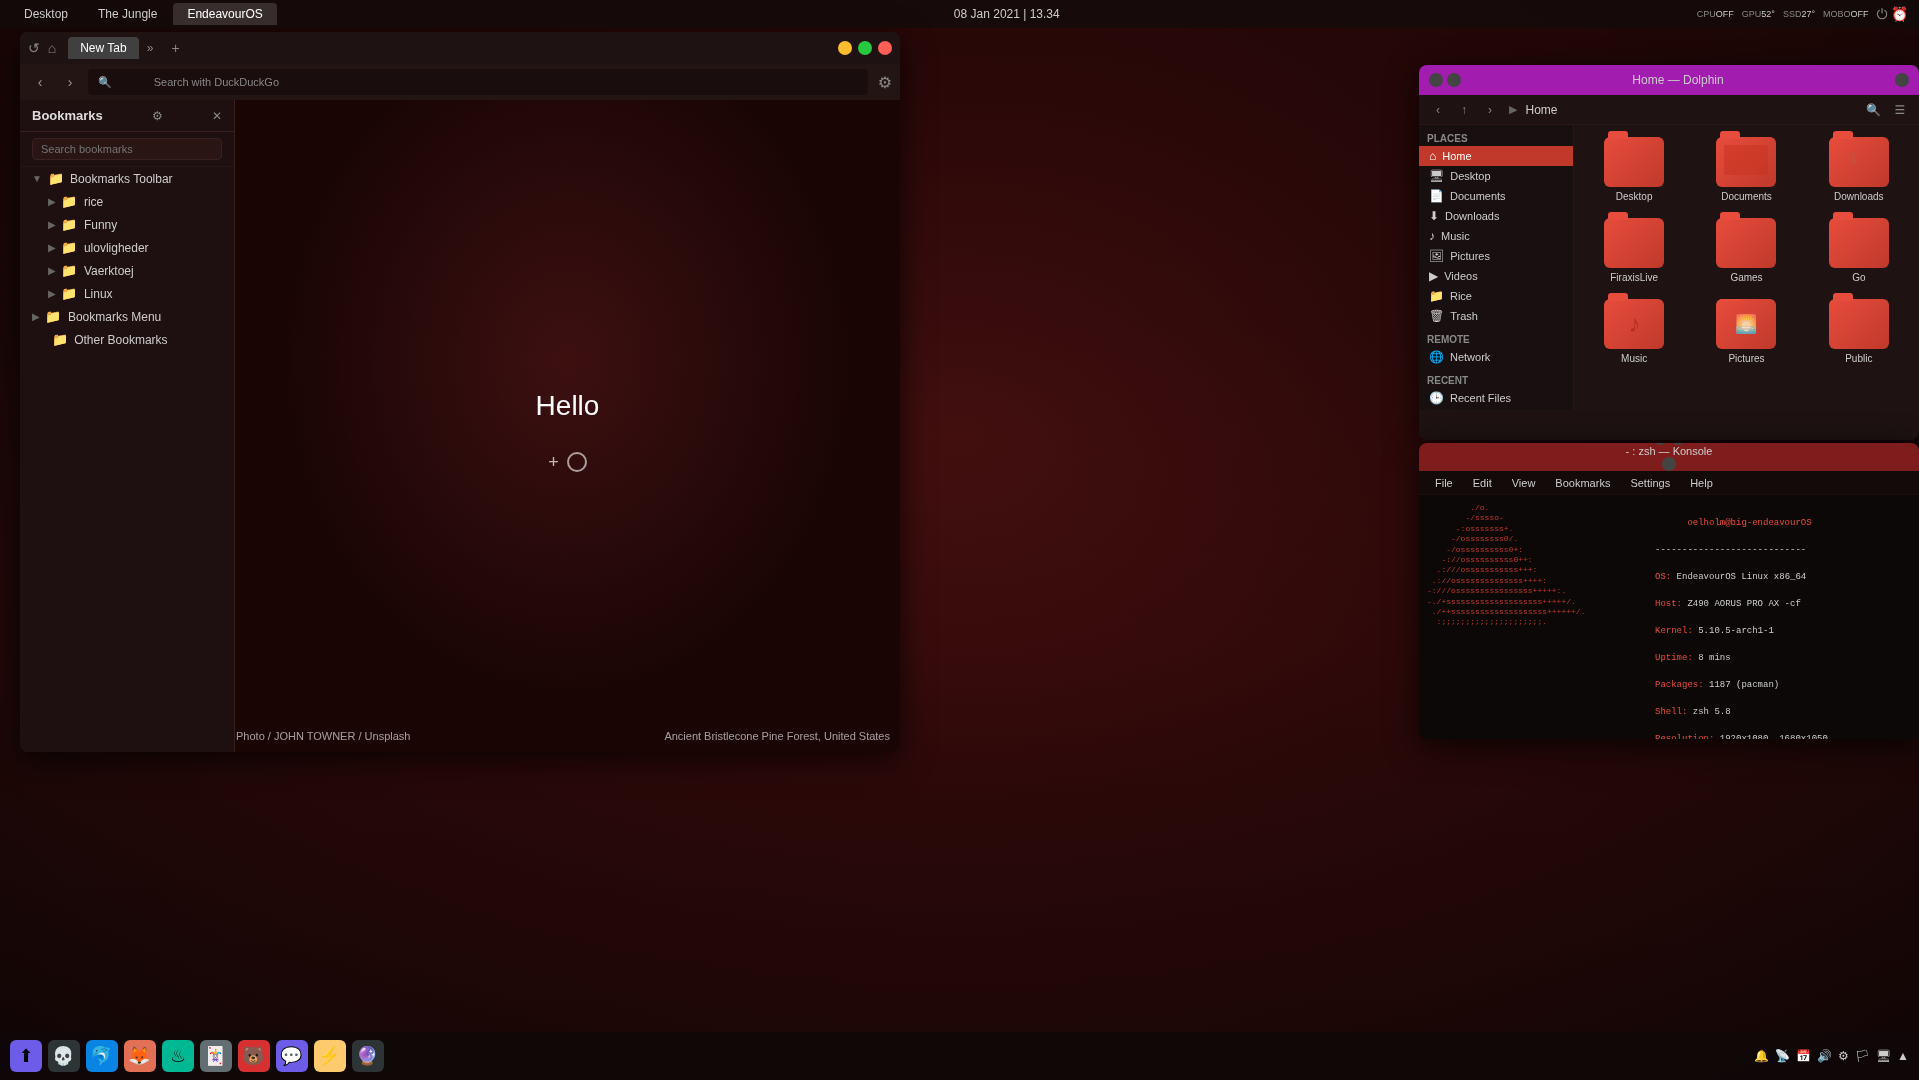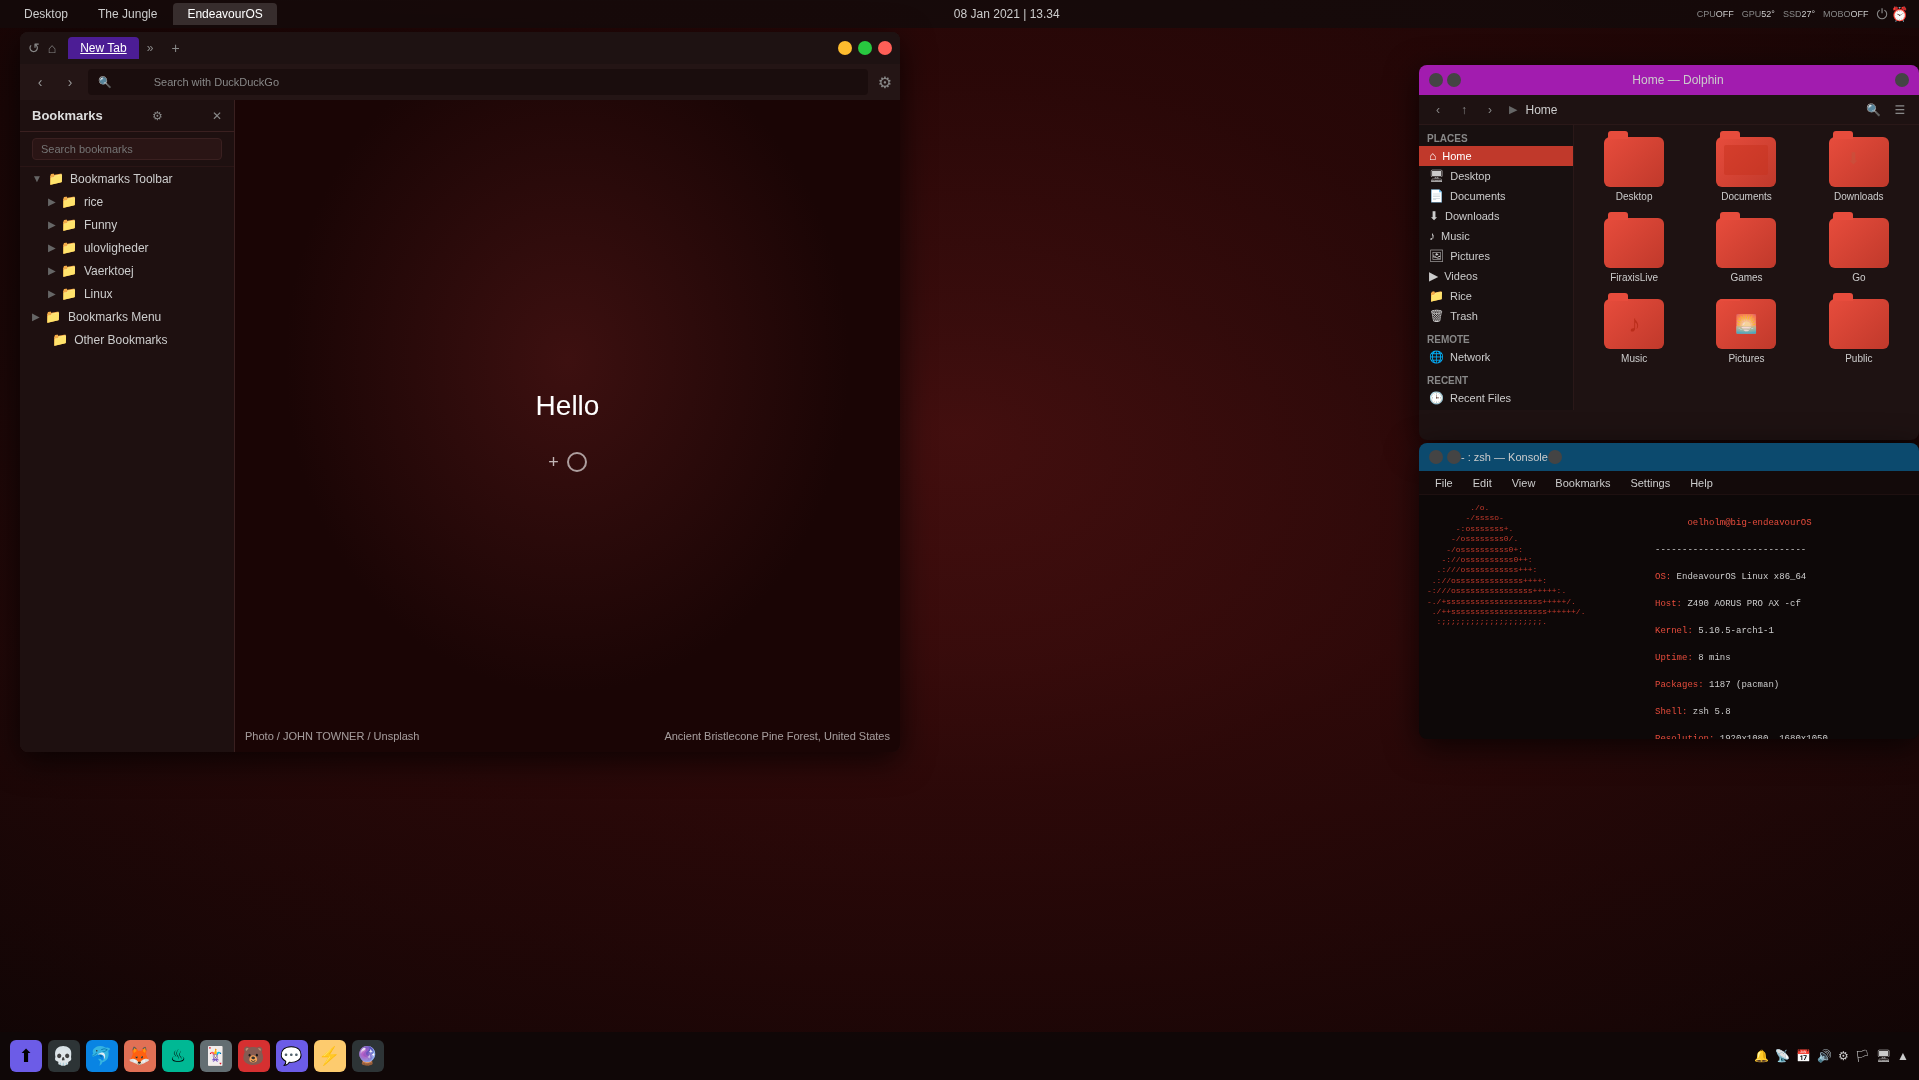--- a/index.html
+++ b/index.html
@@ -139,23 +139,22 @@
     }
     .ff-tab {
       padding: 4px 12px;
       font-size: 12px;
       color: #ccc;
       background: rgba(255,255,255,0.08);
       border-radius: 4px 4px 0 0;
       cursor: pointer;
     }
     .ff-tab.active {
-      background: #4c1d95;
+      background: #404040;
       color: #fff;
-      text-decoration: underline;
     }
     .ff-new-tab {
       padding: 4px 10px;
       font-size: 14px;
       color: #888;
       cursor: pointer;
     }
     .ff-toolbar {
       height: 36px;
       background: #241515;
@@ -277,21 +276,21 @@
       margin-top: 30px;
       display: flex;
       align-items: center;
       gap: 8px;
       color: rgba(255,255,255,0.7);
       font-size: 18px;
     }
     .ff-photo-credit {
       position: absolute;
       bottom: 10px;
-      left: 10px;
+      left: 1px;
       right: 10px;
       display: flex;
       justify-content: space-between;
       font-size: 11px;
       color: rgba(255,255,255,0.6);
     }
     .ff-content-bg {
       position: absolute;
       inset: 0;
       background: radial-gradient(ellipse at 50% 40%, #3d1010 0%, #1a0505 60%);
@@ -448,27 +447,28 @@
       width: 500px;
       height: 296px;
       background: #0d0808;
       border-radius: 8px;
       overflow: hidden;
       z-index: 10;
       box-shadow: 0 8px 32px rgba(0,0,0,0.7);
     }
     .konsole-titlebar {
       height: 28px;
-      background: #0c4a6e;
-      display: flex;
-      align-items: center;
-      justify-content: flex-start;
+      background: #7f1d1d;
+      display: flex;
+      align-items: center;
+      justify-content: flex-end;
       padding: 0 10px;
       font-size: 11px;
       color: #ccc;
+      flex-direction: column;
     }
     .konsole-menubar {
       height: 24px;
       background: #130a0a;
       display: flex;
       align-items: center;
       padding: 0 8px;
       gap: 12px;
       border-bottom: 1px solid #1e1010;
       font-size: 11px;

